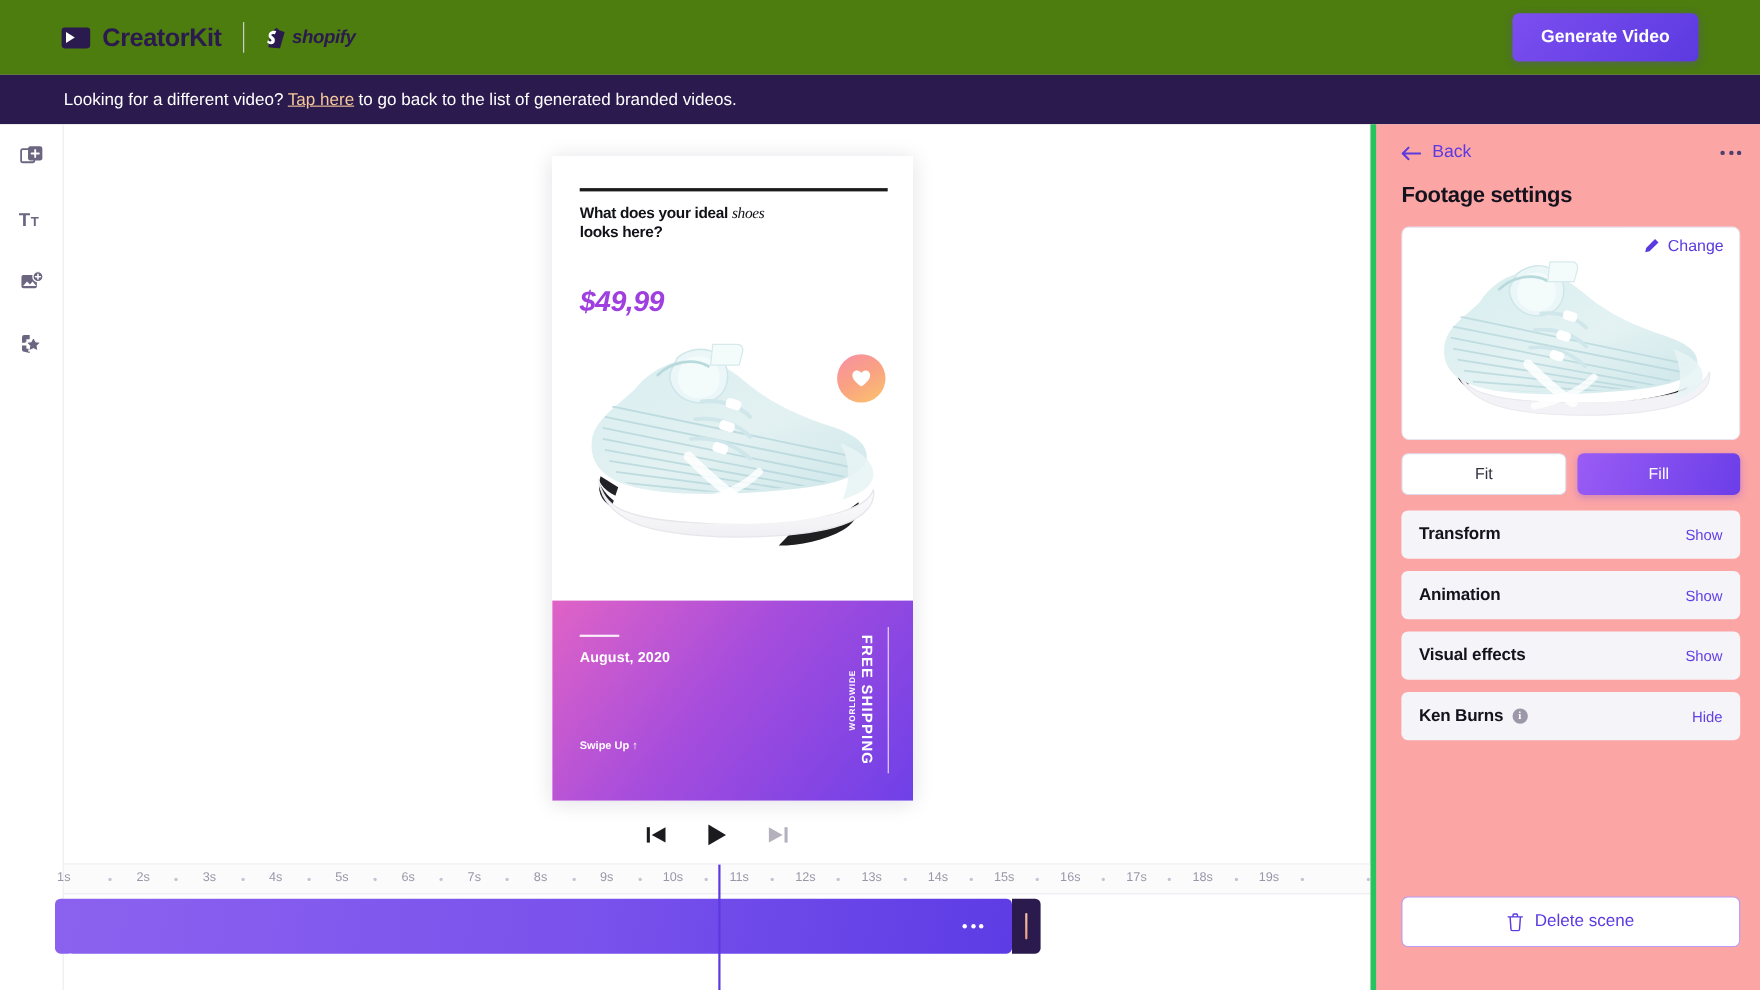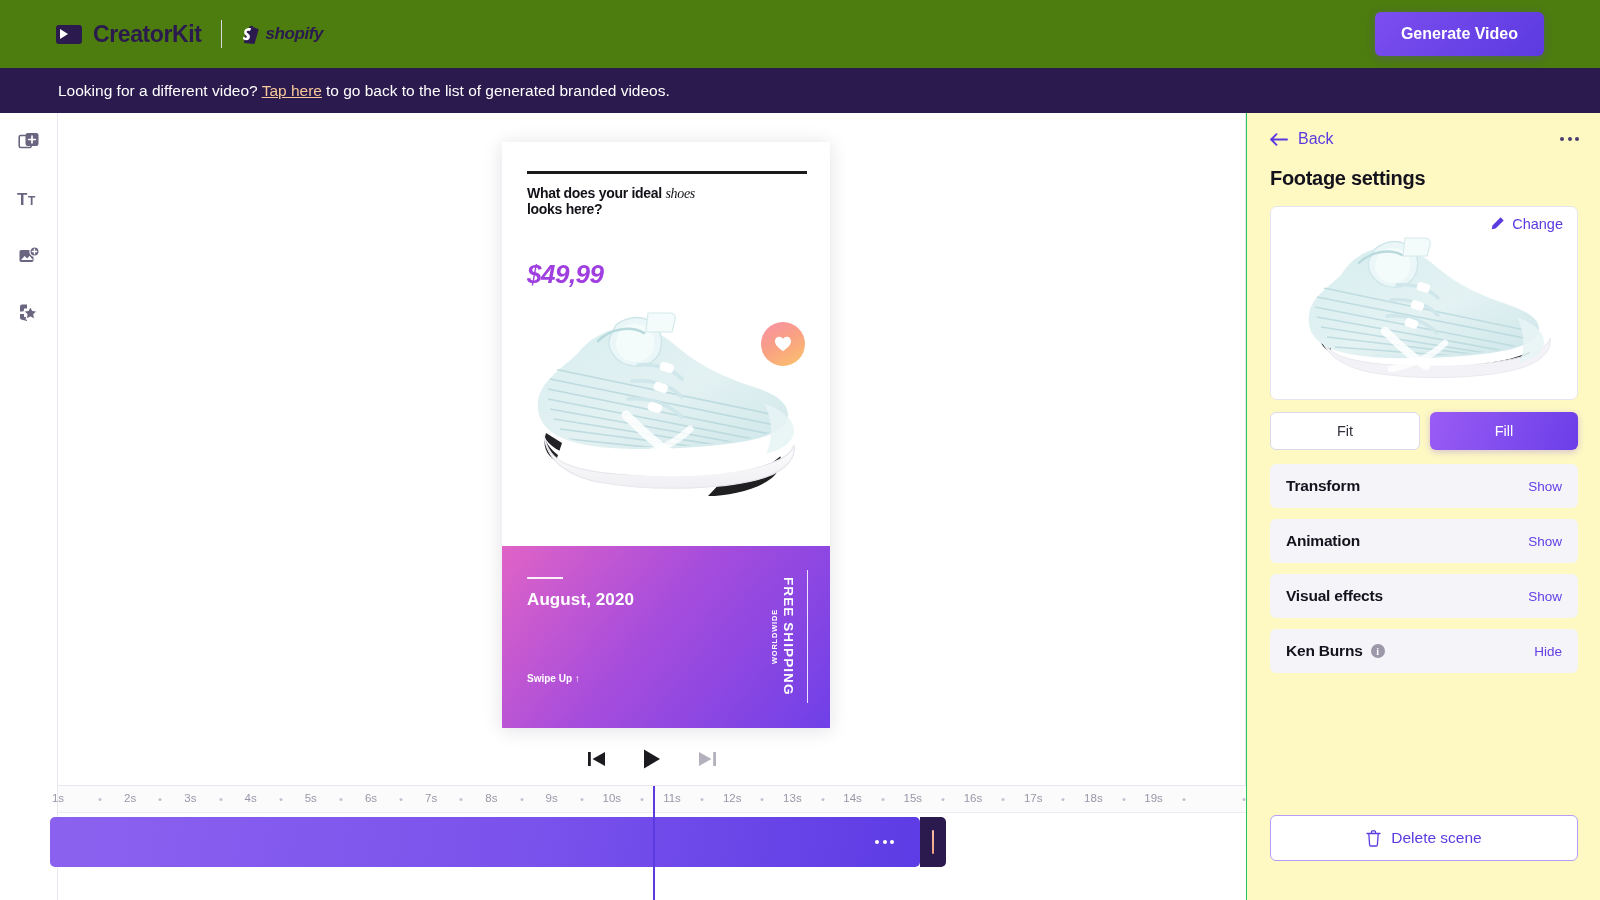--- a/index.html
+++ b/index.html
@@ -123,21 +123,21 @@
     position: absolute; left: 0; top: 404px; width: 328px; height: 182px;
     background: linear-gradient(128deg, #e063c6 0%, #a74ddc 45%, #6f40e8 100%);
     color: #ffffff;
   }
   .pb-rule {
     position: absolute; left: 25px; top: 31px; width: 36px; height: 2px;
     background: rgba(255,255,255,0.9);
   }
   .pb-date {
     position: absolute; left: 25px; top: 44px;
-    font-size: 17px; font-weight: bold; letter-spacing: 0.1px;
+    font-size: 13px; font-weight: bold; letter-spacing: 0.1px;
   }
   .pb-swipe {
     position: absolute; left: 25px; top: 127px;
     font-size: 10px; font-weight: bold;
   }
   .pb-vert {
     position: absolute; right: 34px; top: 24px; height: 133px;
     display: flex; align-items: center;
   }
   .pb-vert .big {
@@ -208,22 +208,22 @@
     background: linear-gradient(180deg,#f6c0a8,#f2a27f);
   }
   .playhead {
     position: absolute; top: 0; width: 2px; height: 115px;
     background: #5b3ae0; cursor: ew-resize;
   }
 
   
   .panel {
     position: absolute; left: 1246px; top: 113px;
-    width: 354px; height: 787px; background: #fef9c3;
-    border-left: 1px solid #22c55e;
+    width: 354px; height: 787px; background: #fca5a5;
+    border-left: 5px solid #22c55e;
   }
   .panel-head {
     position: absolute; left: 0; top: 0; width: 354px; height: 52px;
     display: flex; align-items: center;
   }
   .back-btn {
     display: flex; align-items: center; gap: 9px; margin-left: 23px;
     color: #5b3ae0; font-size: 16px; cursor: pointer;
   }
   .more-btn {

